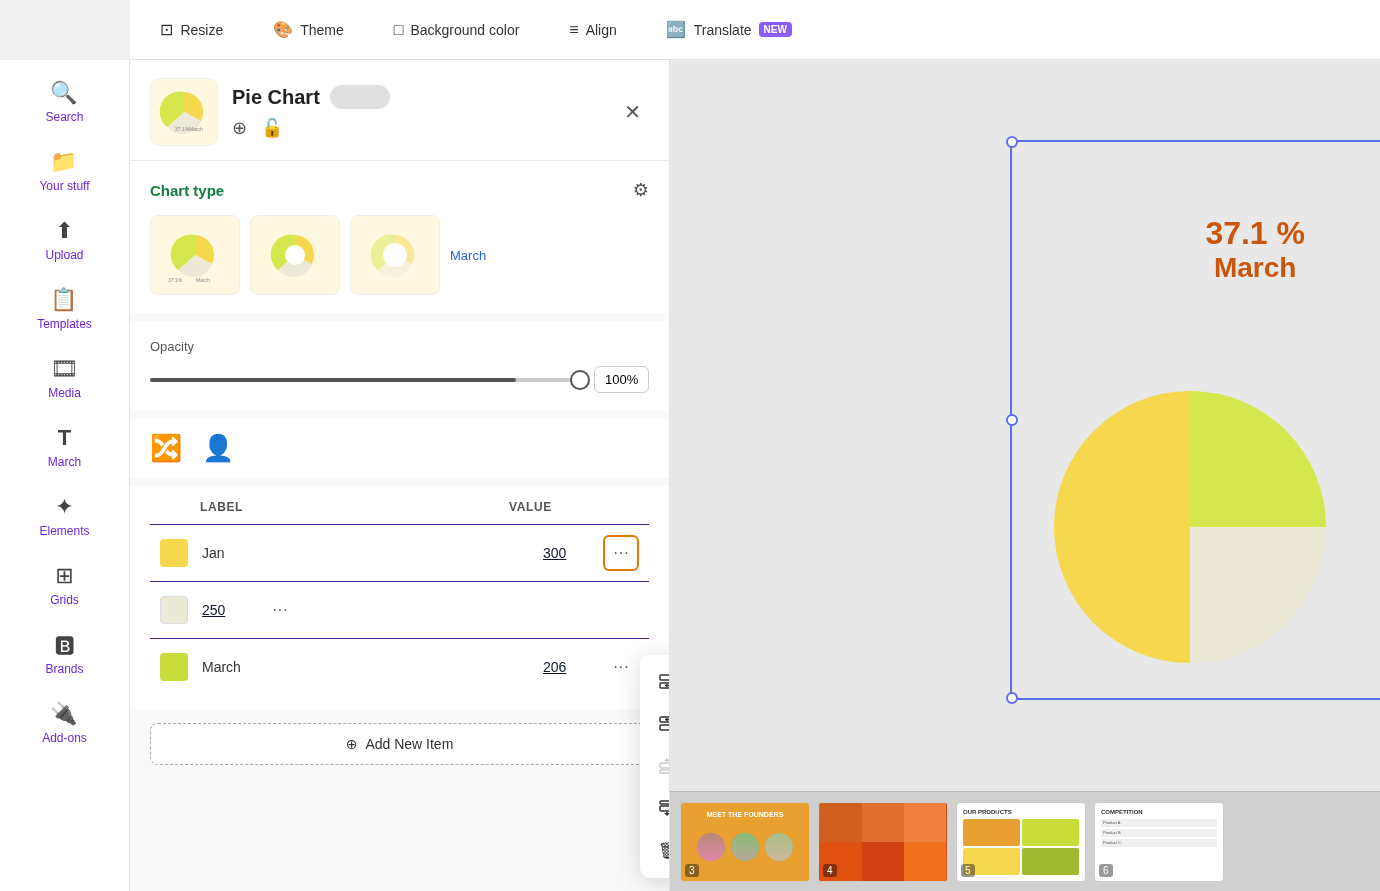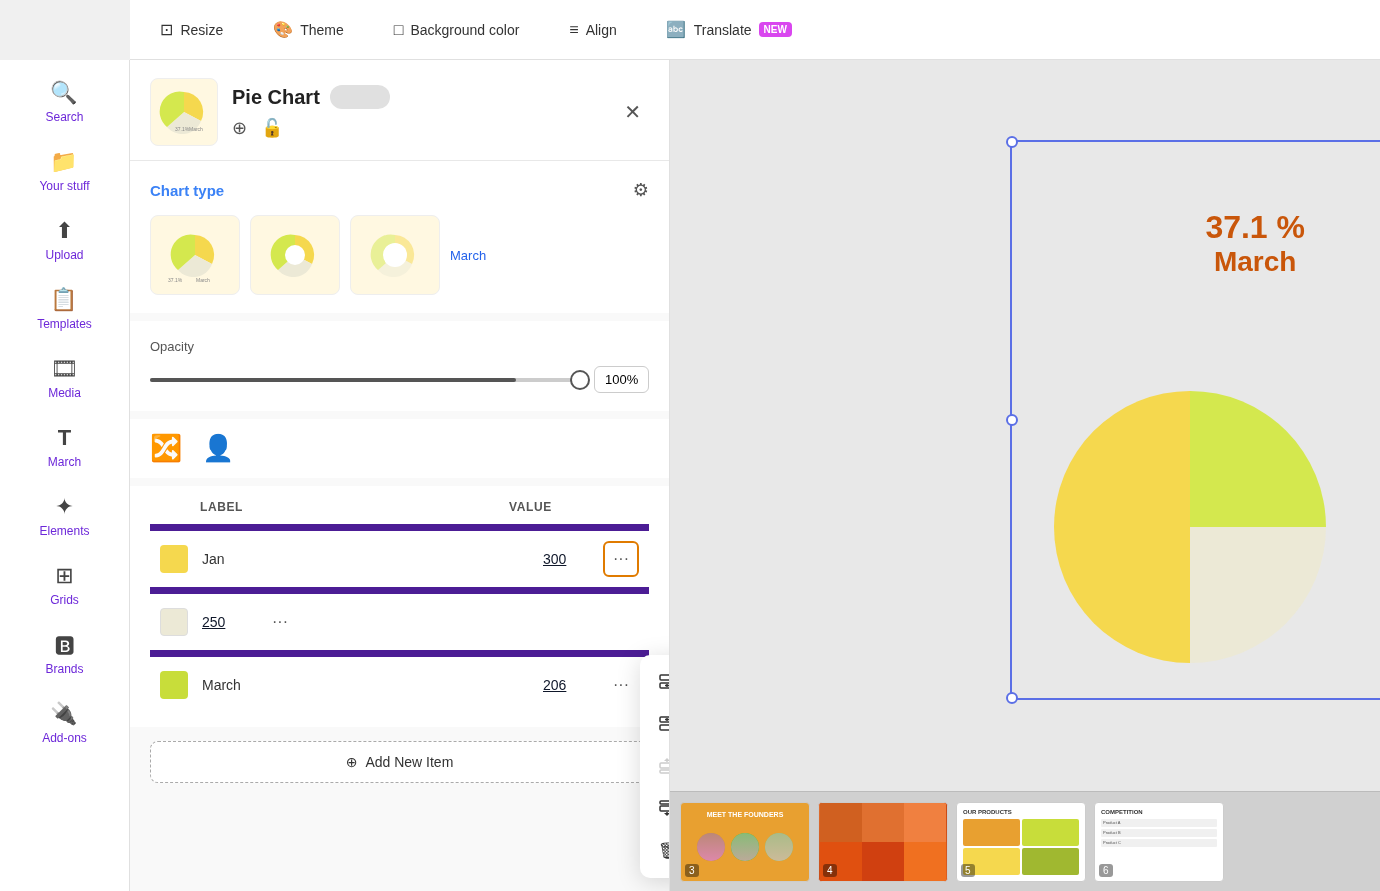--- a/index.html
+++ b/index.html
@@ -30,21 +30,21 @@
       align-items: center;
       gap: 7px;
       font-size: 14px;
       color: #333;
       cursor: pointer;
       padding: 6px 10px;
       border-radius: 6px;
     }
     .toolbar-item .icon { font-size: 16px; }
     .new-badge {
-      background: #d946ef;
+      background: #8b5cf6;
       color: #fff;
       font-size: 10px;
       padding: 2px 5px;
       border-radius: 4px;
       font-weight: 600;
     }
 
     
     .main-layout {
       display: flex;
@@ -152,21 +152,21 @@
     }
     .section-header {
       display: flex;
       align-items: center;
       justify-content: space-between;
       margin-bottom: 14px;
     }
     .section-title {
       font-size: 15px;
       font-weight: 600;
-      color: #3b82f6;
+      color: #15803d;
     }
     .filter-icon { font-size: 18px; color: #555; cursor: pointer; }
 
     .chart-types {
       display: flex;
       gap: 10px;
       align-items: center;
     }
     .chart-type-thumb {
       width: 90px;
@@ -259,21 +259,21 @@
     }
     .col-color { width: 40px; }
     .col-label { flex: 1; }
     .col-value { width: 80px; }
     .col-action { width: 50px; }
 
     .data-row {
       display: flex;
       align-items: center;
       padding: 10px 10px;
-      border-top: 7px solid #4c1d95;
+      border-top: 1px solid #4c1d95;
       position: relative;
     }
     .data-row:first-child { border-top: none; }
     .color-swatch {
       width: 28px;
       height: 28px;
       border-radius: 4px;
       margin-right: 14px;
       flex-shrink: 0;
     }
@@ -377,21 +377,21 @@
 
     
     .canvas-pie {
       position: absolute;
       bottom: 100px;
       right: 30px;
     }
 
     .percentage-text {
       position: absolute;
-      top: 149px;
+      top: 155px;
       right: 75px;
       text-align: center;
     }
     .percentage-value {
       font-size: 32px;
       font-weight: 700;
       color: #c9560a;
     }
     .percentage-label {
       font-size: 28px;

